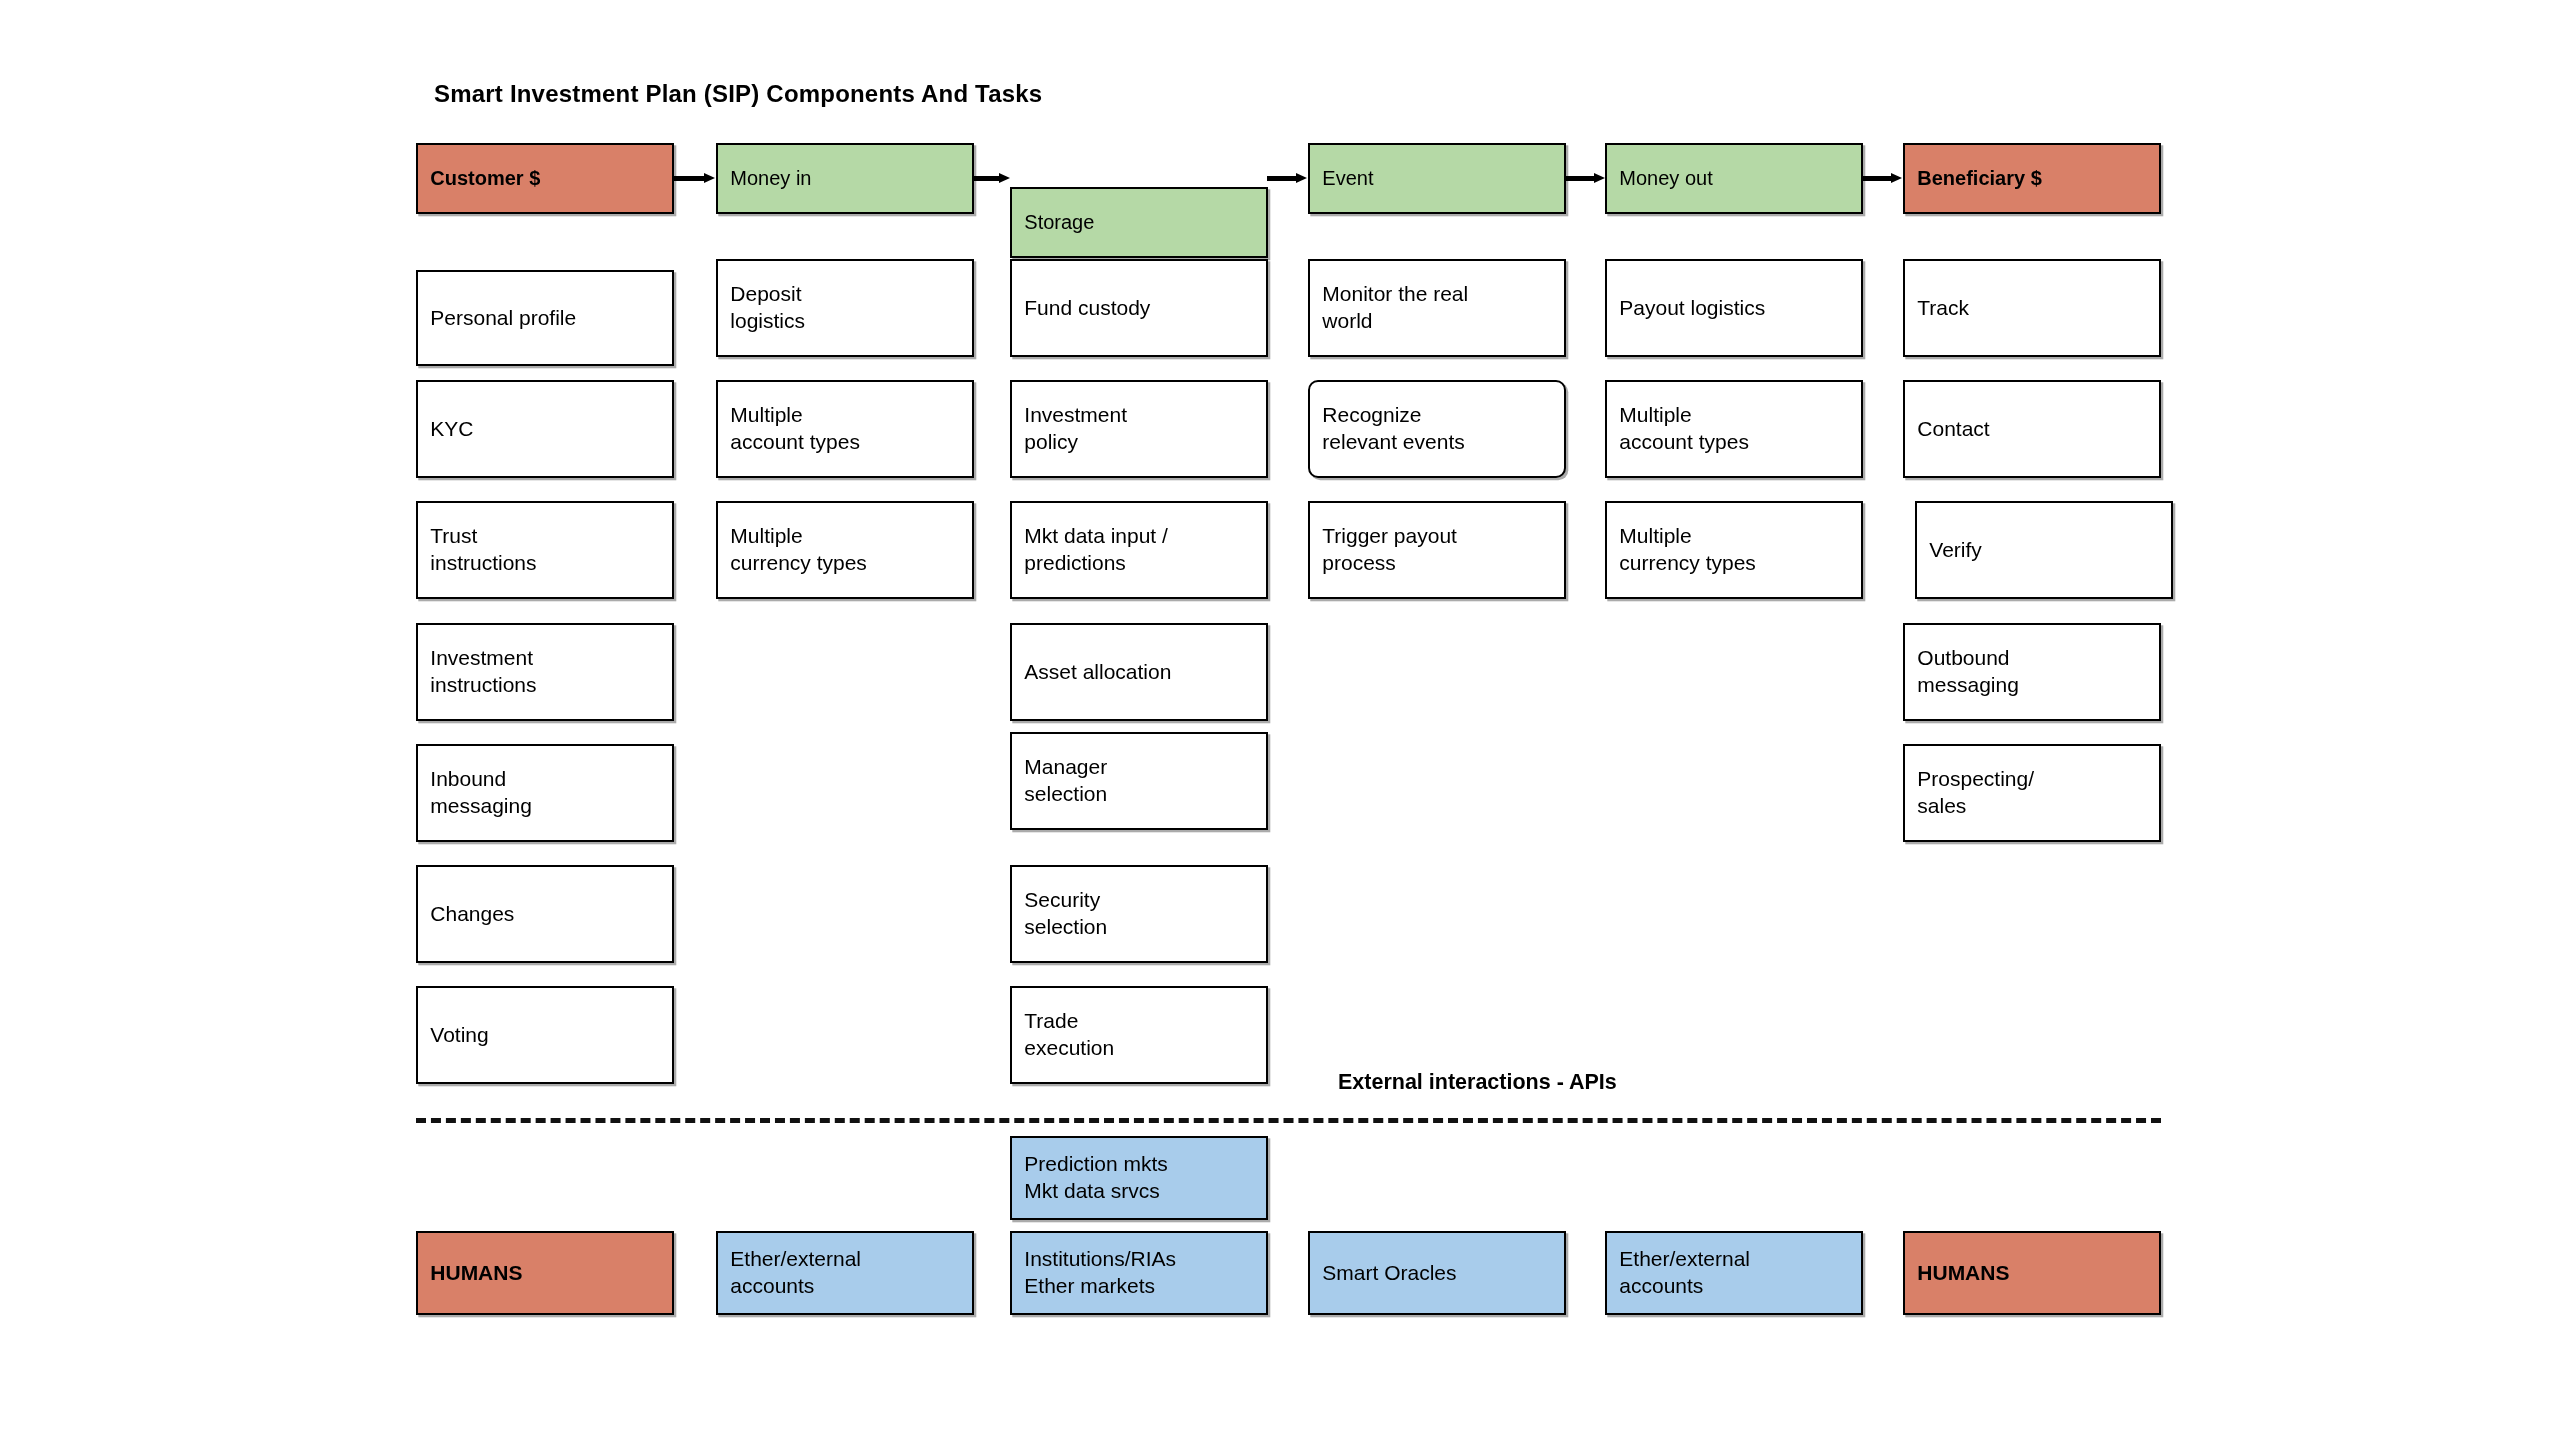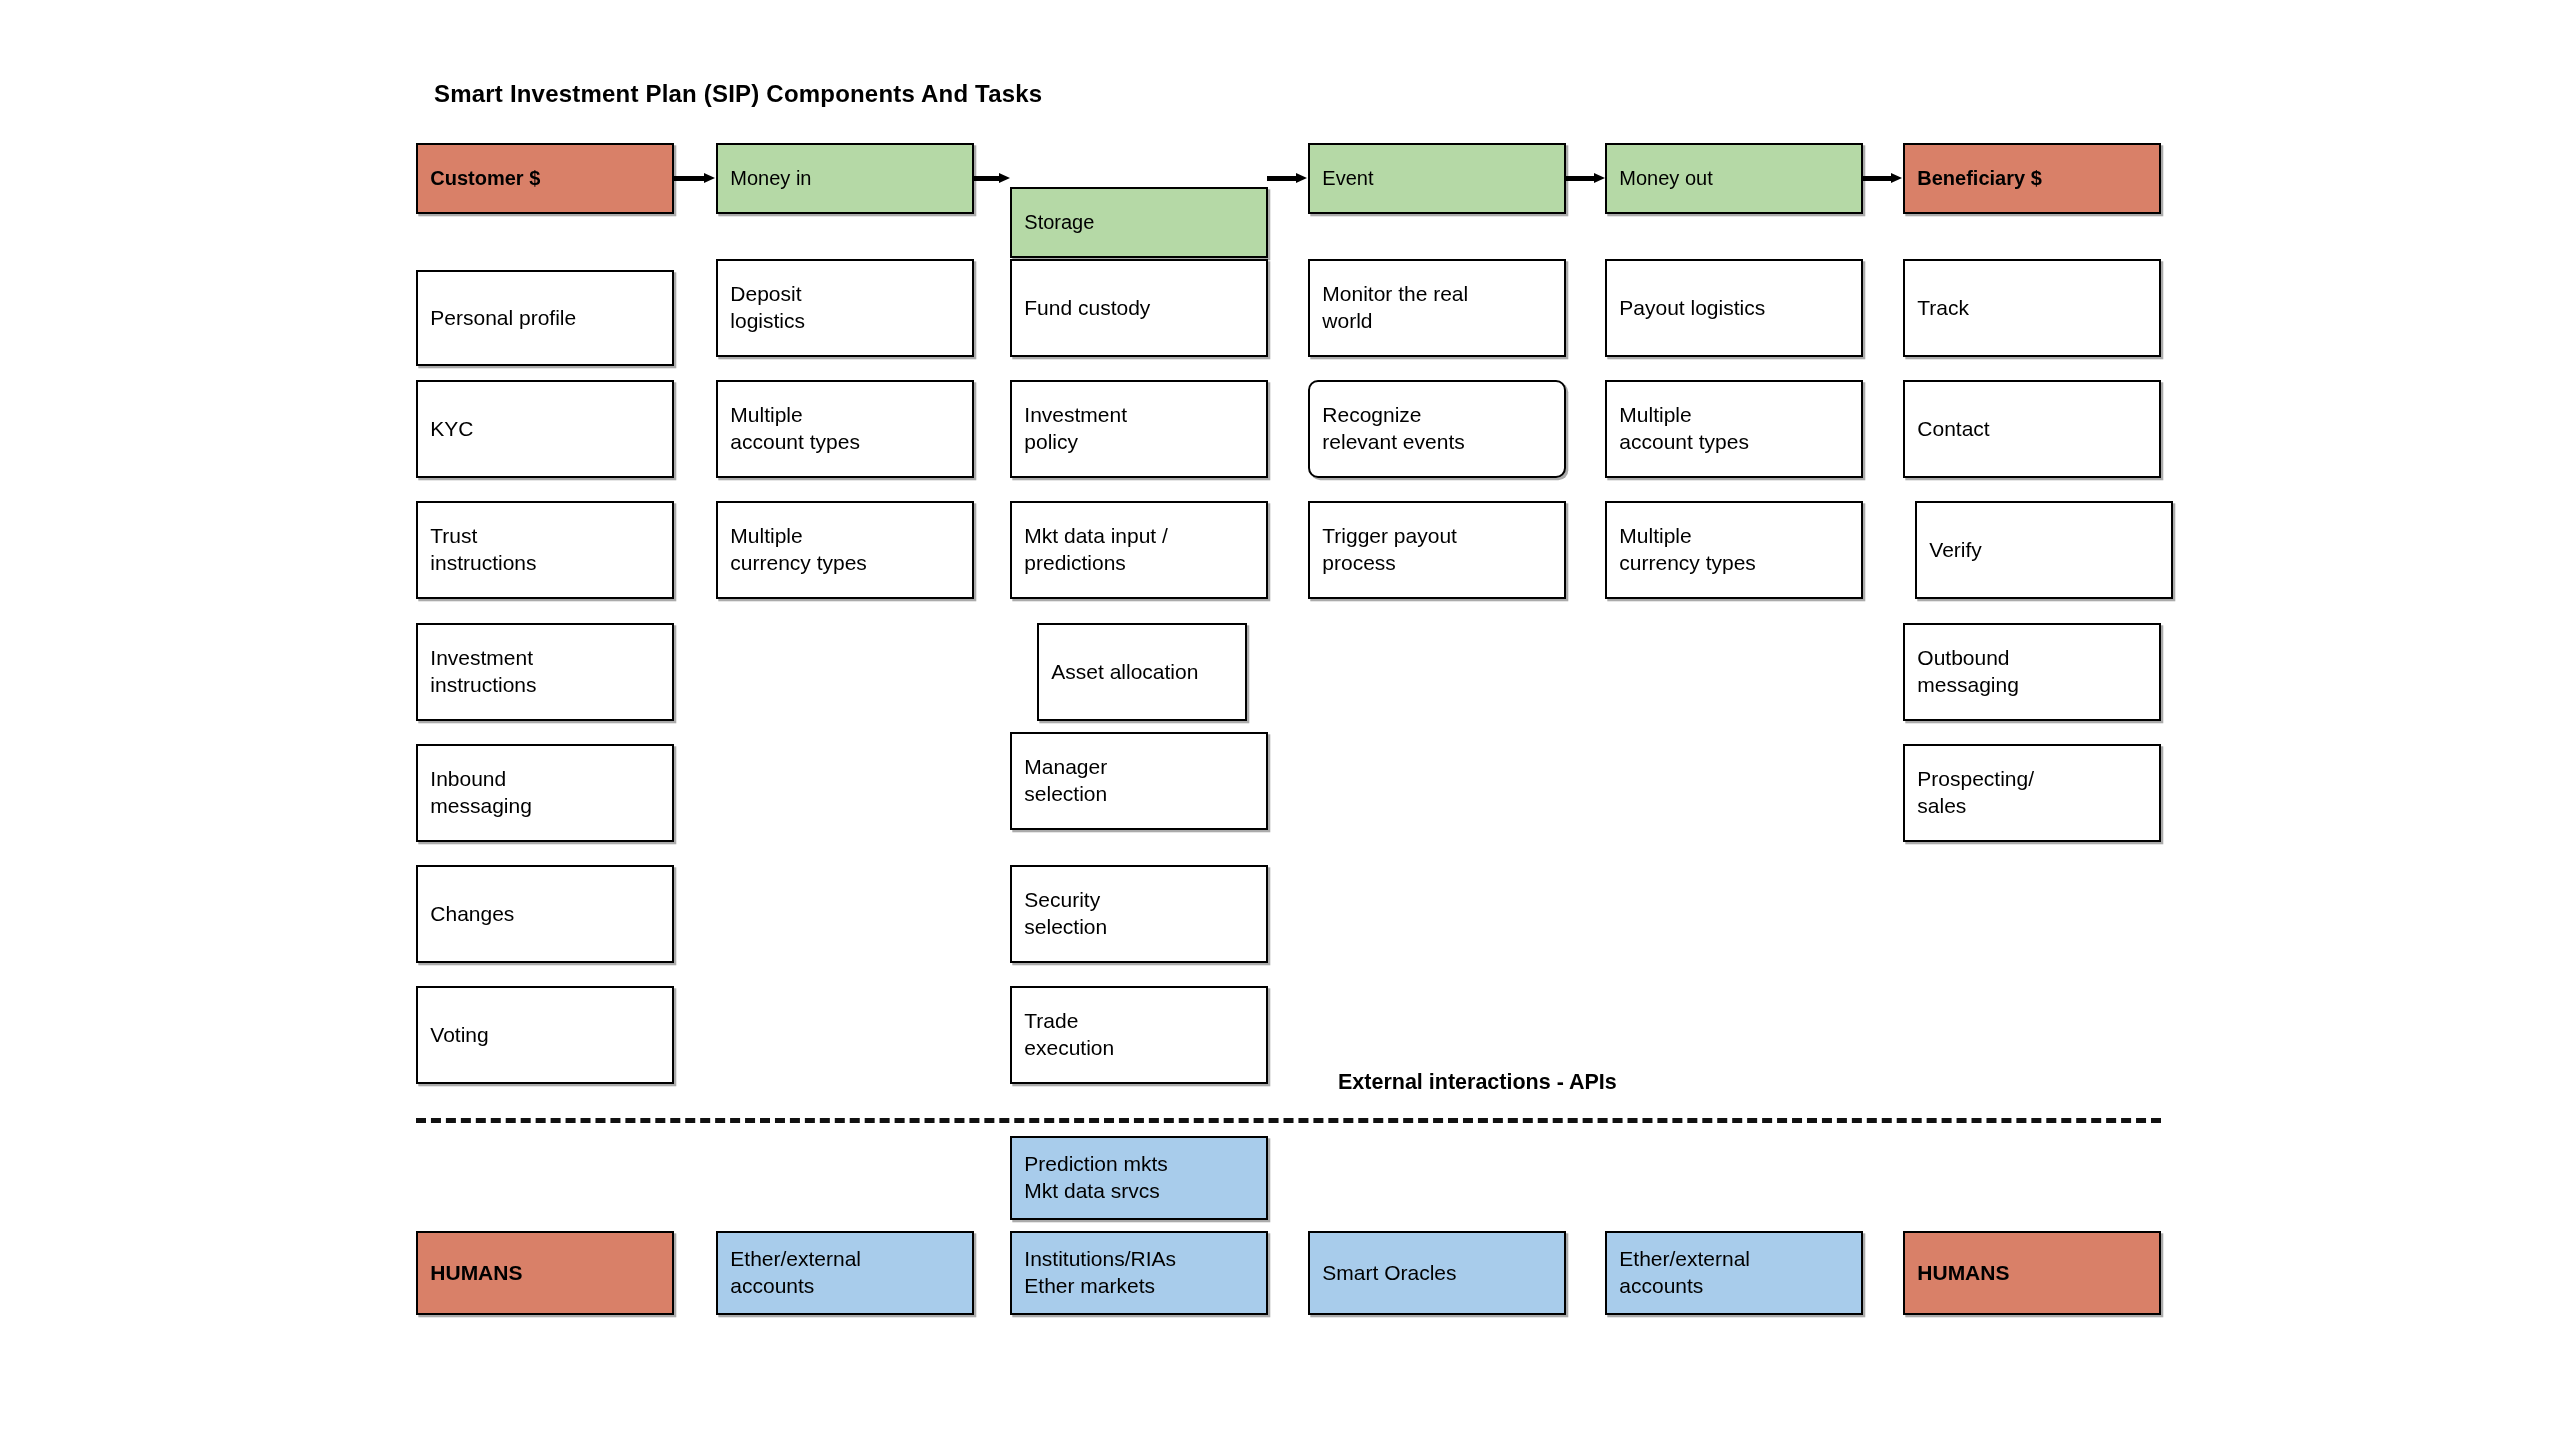--- a/index.html
+++ b/index.html
@@ -197,21 +197,21 @@
         <span class="box-label">Fund custody</span>
       </div>
       <div class="box task-box accent-white" style="left: 1010px; top: 380px; width: 258px; height: 98px;">
         <span class="box-label">Investment
 policy</span>
       </div>
       <div class="box task-box accent-white" style="left: 1010px; top: 501px; width: 258px; height: 98px;">
         <span class="box-label">Mkt data input /
 predictions</span>
       </div>
-      <div class="box task-box accent-white" style="left: 1010px; top: 623px; width: 210px; height: 98px; margin-left: 27px;">
+      <div class="box task-box accent-white" style="left: 1010px; top: 623px; width: 258px; height: 98px;">
         <span class="box-label">Asset allocation</span>
       </div>
       <div class="box task-box accent-white" style="left: 1010px; top: 732px; width: 258px; height: 98px;">
         <span class="box-label">Manager
 selection</span>
       </div>
       <div class="box task-box accent-white" style="left: 1010px; top: 865px; width: 258px; height: 98px;">
         <span class="box-label">Security
 selection</span>
       </div>

